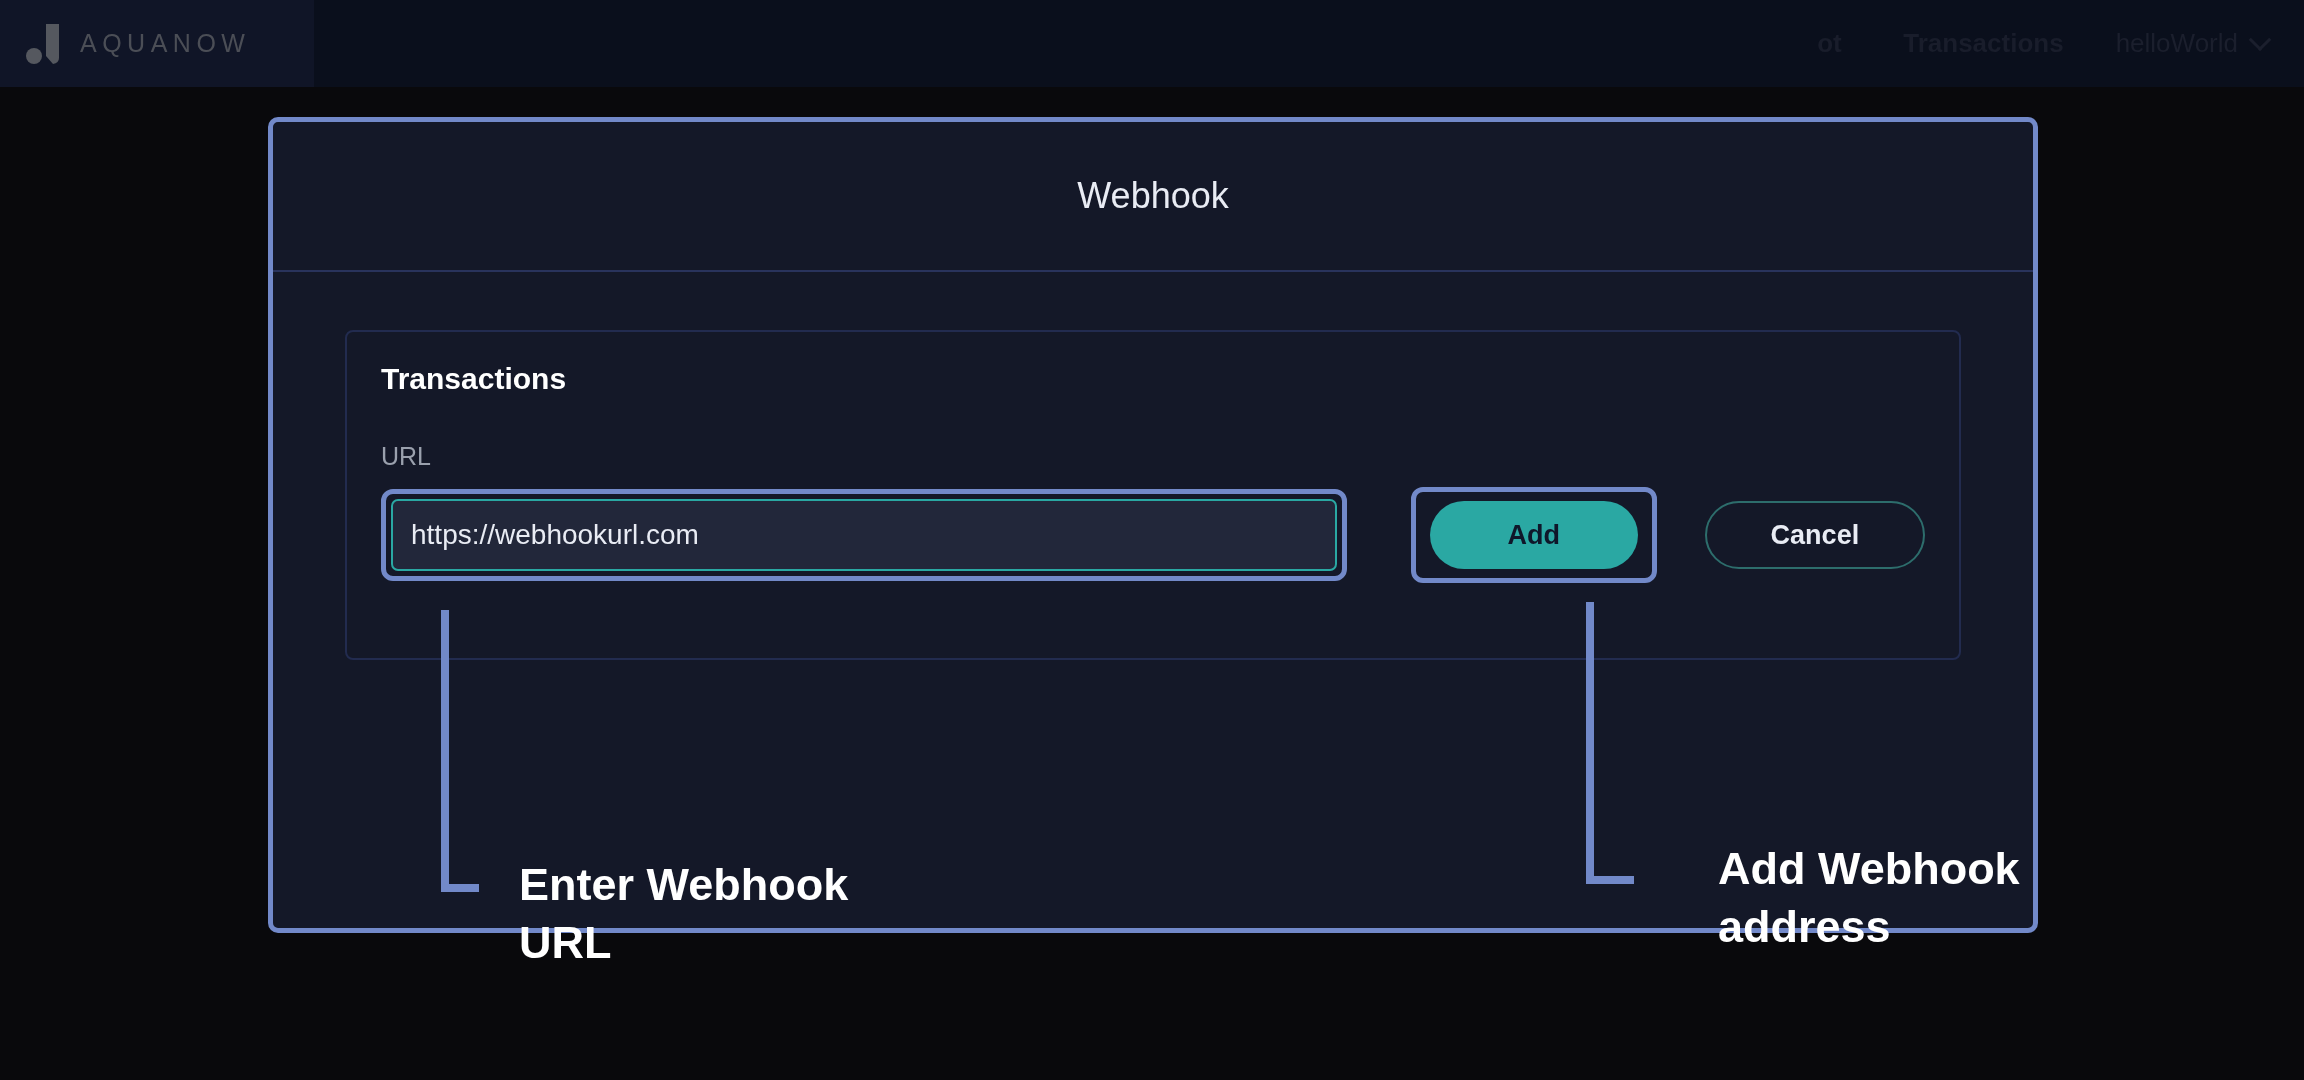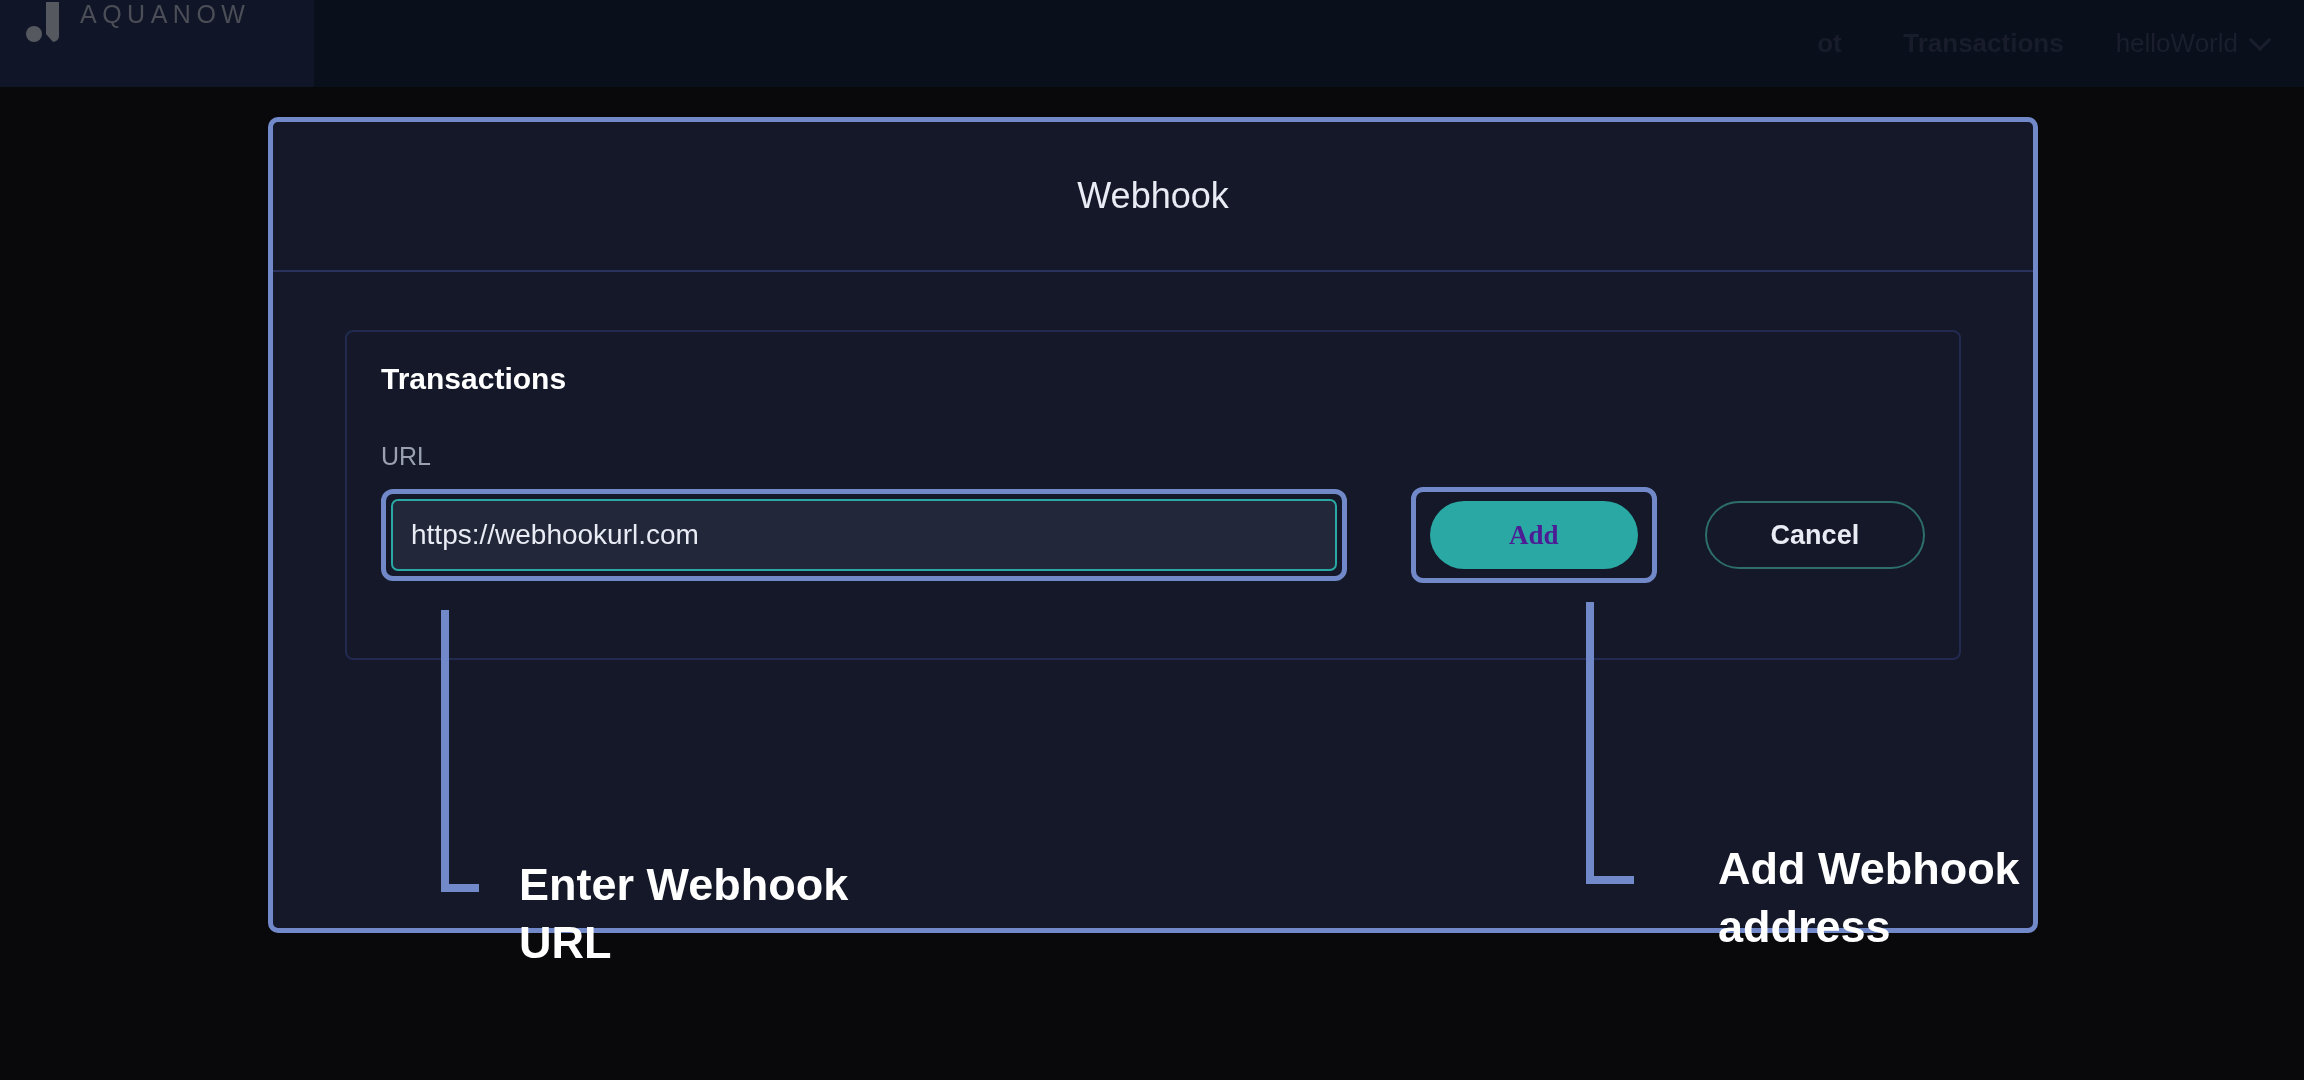--- a/index.html
+++ b/index.html
@@ -25,21 +25,21 @@
     height: 87px;
     background: #0a0f1c;
   }
   .logo-block {
     position: absolute;
     left: 0; top: 0;
     width: 314px;
     height: 87px;
     background: #101527;
     display: flex;
-    align-items: flex-start;
+    align-items: center;
     padding-left: 26px;
     box-sizing: border-box;
   }
   .logo-mark {
     width: 38px;
     height: 44px;
     position: relative;
     margin-right: 16px;
     flex: none;
   }
@@ -176,24 +176,24 @@
     border: 5px solid #7289c9;
     border-radius: 12px;
     box-sizing: border-box;
   }
   .btn-add {
     width: 208px;
     height: 68px;
     border-radius: 34px;
     background: #2aa8a3;
     border: none;
-    color: #4c1d95;
+    color: #0f172a;
     font-size: 27px;
     font-weight: bold;
-    font-family: Liberation Serif, serif;
+    font-family: Liberation Sans, sans-serif;
     cursor: pointer;
   }
   .btn-cancel {
     width: 238px;
     height: 68px;
     margin-left: 48px;
     border-radius: 34px;
     background: transparent;
     border: 2px solid #2d6d6c;
     color: #e9ecf4;

